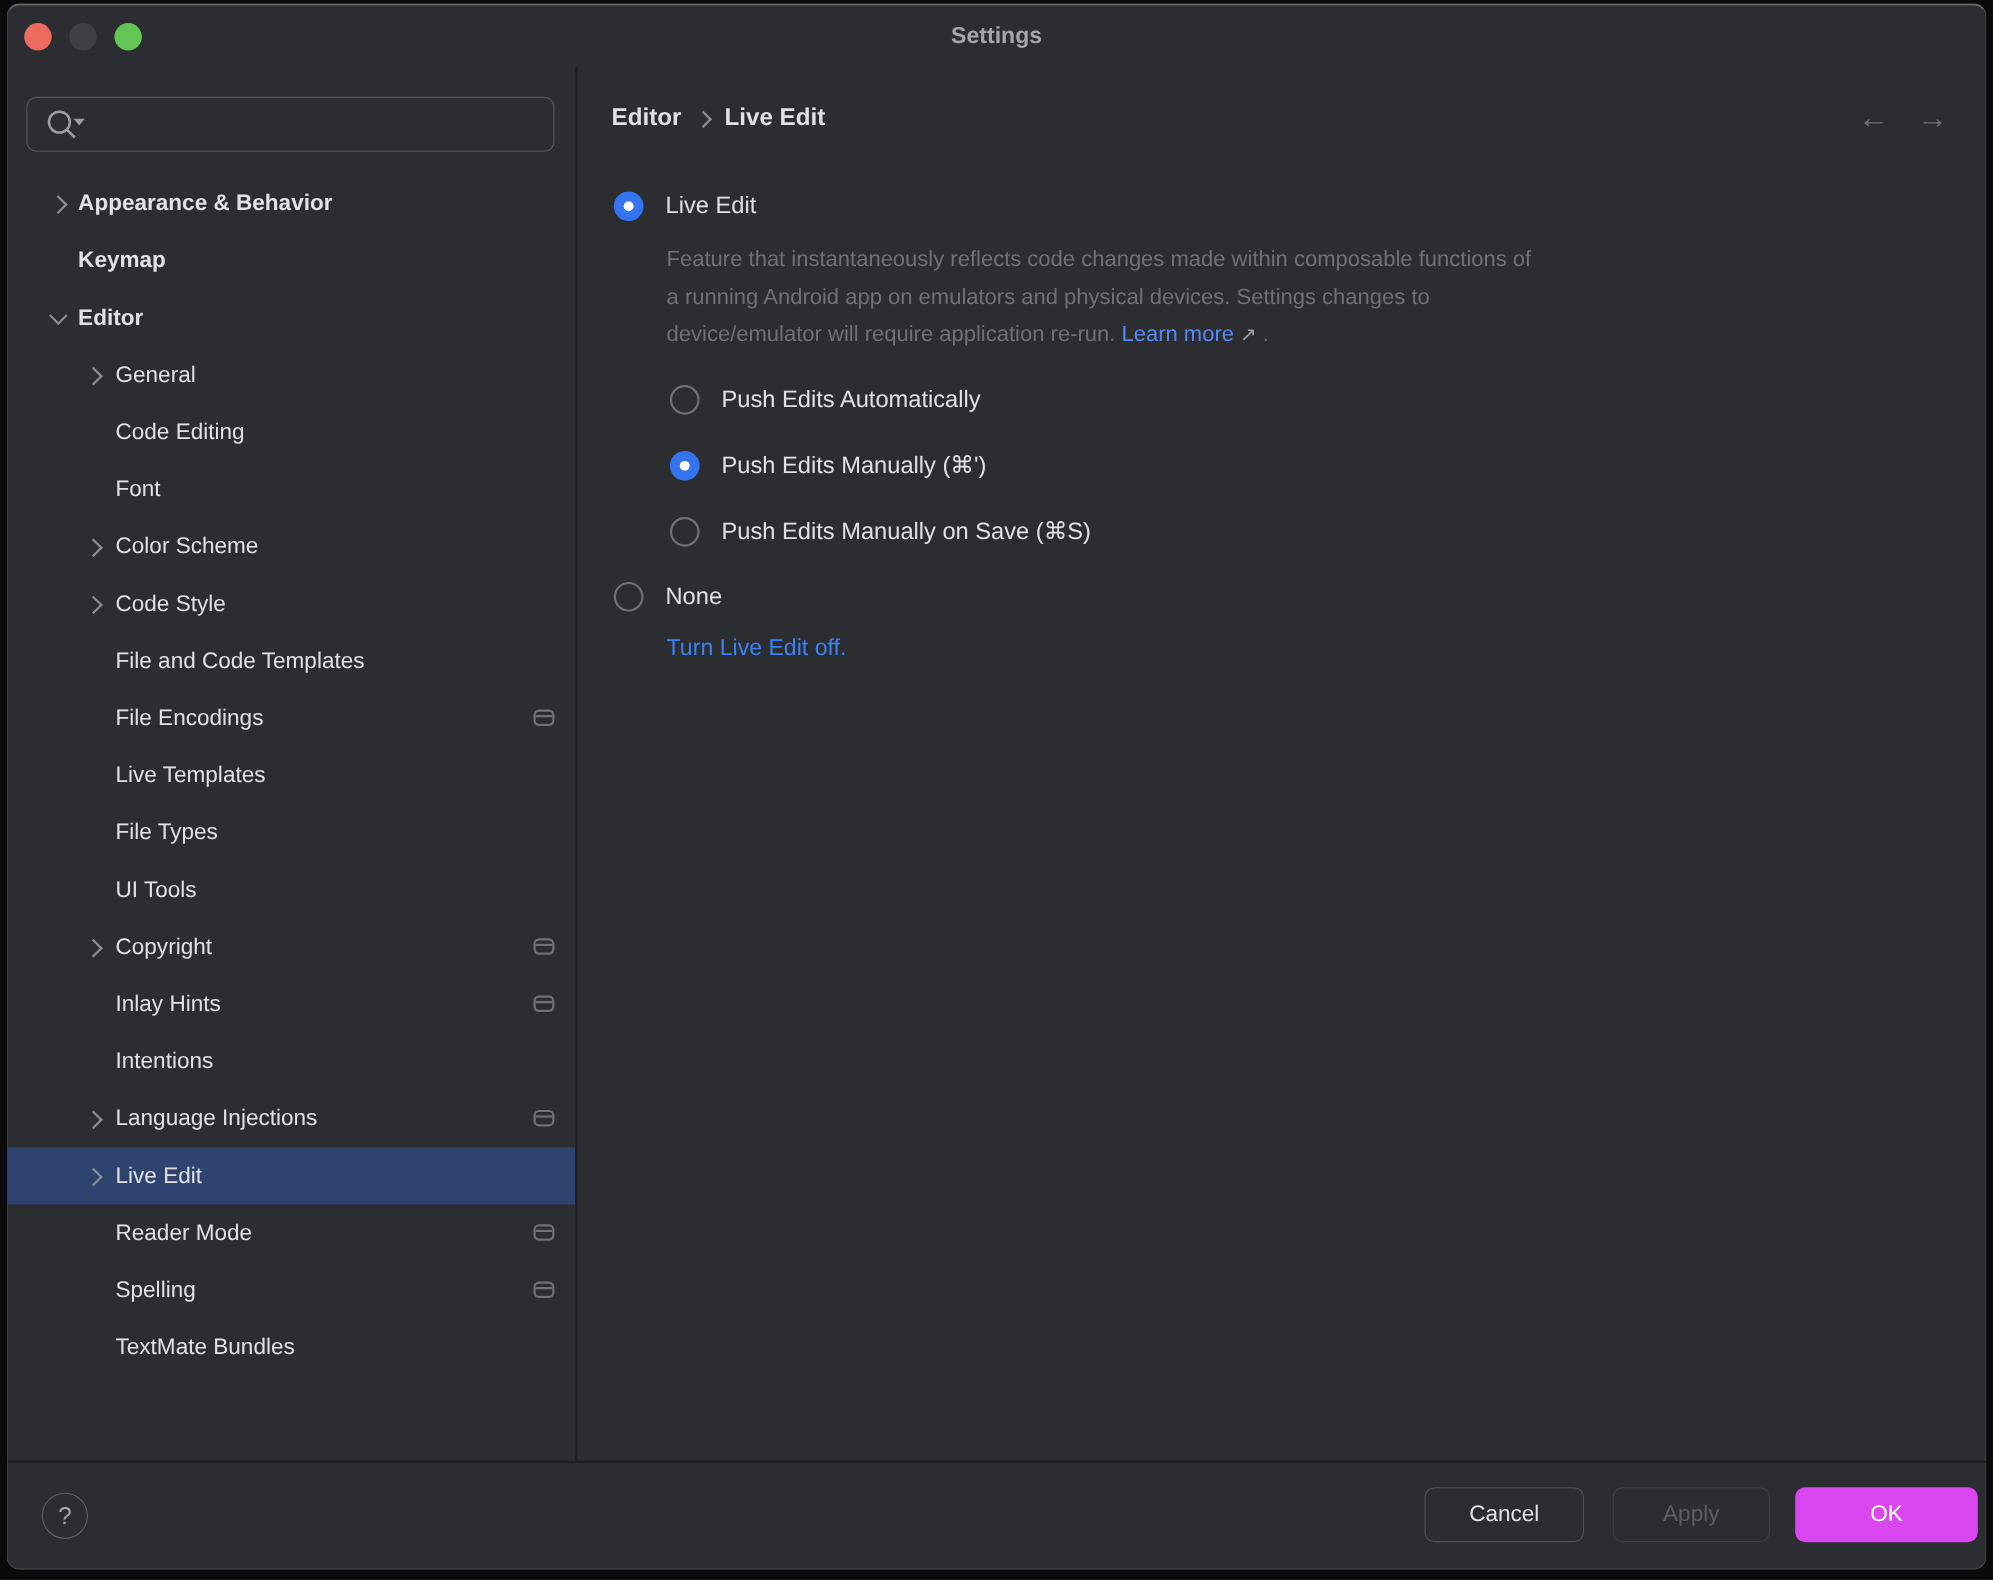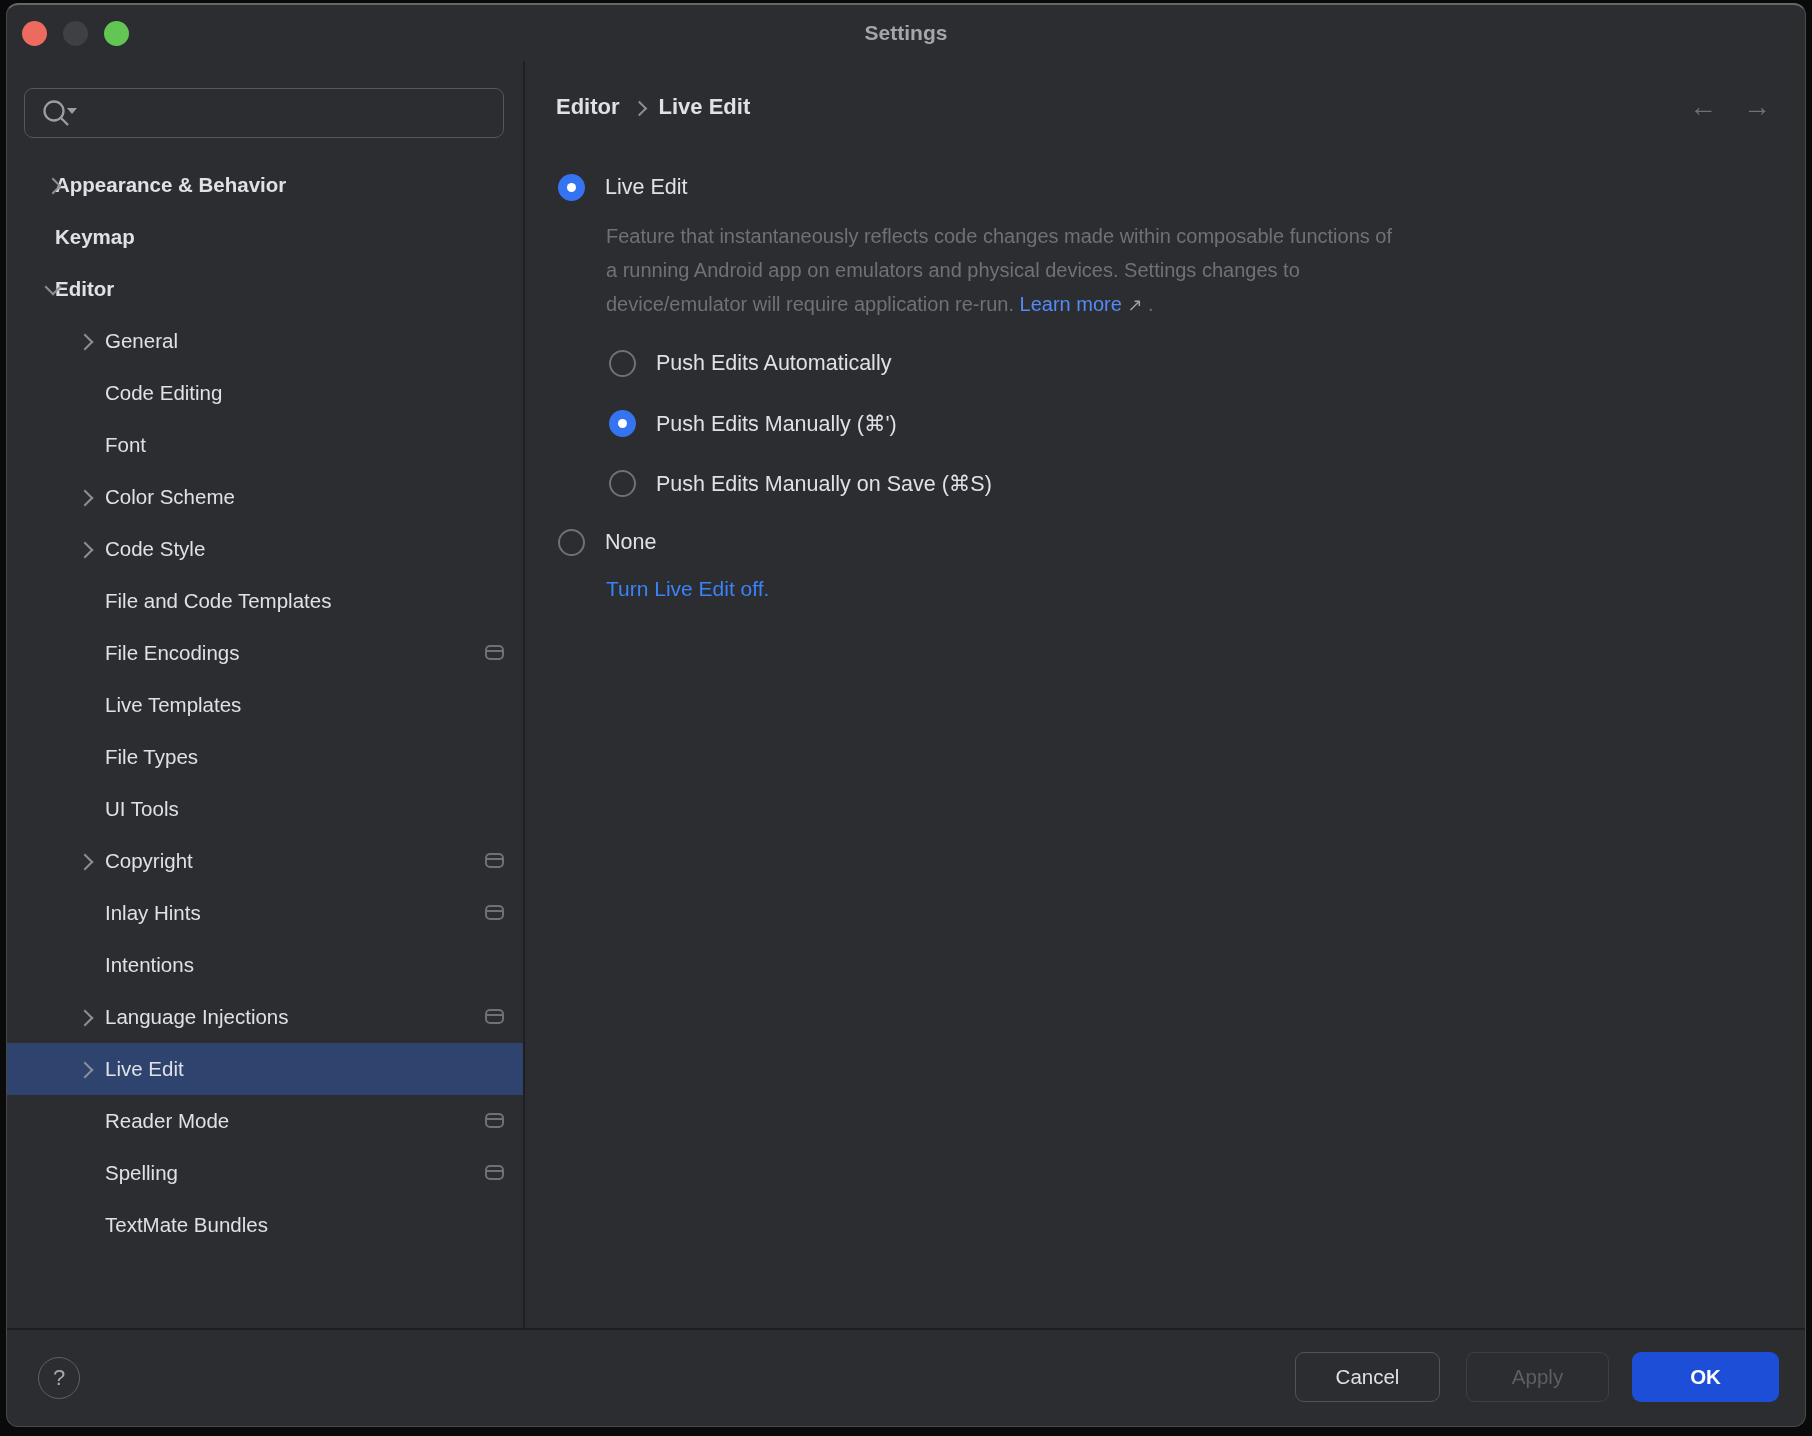--- a/index.html
+++ b/index.html
@@ -31,21 +31,21 @@
     position:absolute;top:27px;left:17px;width:480px;height:50px;
     border:1.5px solid #54575c;border-radius:9px;background:transparent;
     box-sizing:border-box;display:flex;align-items:center;padding-left:15px;
   }
   .search-ic{display:inline-flex;}
   .tree{position:absolute;top:98px;left:0;right:0;bottom:0;overflow:hidden;}
   .row{position:relative;height:52px;display:flex;align-items:center;
     font-size:20.5px;color:#dfe1e5;cursor:default;}
   .row.sel{background:#2e436e;}
   .row .lbl{display:inline-block;}
-  .row.lvl0 .lbl{margin-left:48px;}
+  .row.lvl0 .lbl{margin-left:64px;}
   .row.lvl1 .lbl{margin-left:98px;}
   .row.b .lbl{font-weight:bold;}
   .chev{position:absolute;width:10px;height:10px;
     border-right:2.4px solid #8a8e95;border-bottom:2.4px solid #8a8e95;}
   .chev.right{transform:rotate(-45deg);}
   .chev.down{transform:rotate(45deg);margin-top:-3px;}
   .row.lvl0 .chev{left:40px;top:21px;}
   .row.lvl1 .chev{left:72px;top:21px;}
   .win-ic{position:absolute;left:478px;top:18px;width:19px;height:15px;
     border:2px solid #6e7175;border-radius:5px;box-sizing:border-box;}
@@ -81,21 +81,21 @@
   .footer{position:absolute;left:0;right:0;bottom:0;height:98px;
     border-top:2px solid #1e1f22;box-sizing:border-box;}
   .help-btn{position:absolute;left:31px;top:27px;width:42px;height:42px;
     border:1.5px solid #5d6065;border-radius:50%;box-sizing:border-box;
     display:flex;align-items:center;justify-content:center;
     font-size:22px;color:#a6a9ad;}
   .btn{position:absolute;top:22px;height:50px;border-radius:9px;box-sizing:border-box;
     display:flex;align-items:center;justify-content:center;font-size:20.5px;}
   .btn.cancel{left:1288px;width:145px;border:1.5px solid #50535a;color:#dfe1e5;}
   .btn.apply{left:1459px;width:143px;border:1.5px solid #3d3f44;color:#5b5e64;}
-  .btn.ok{left:1625px;width:147px;background:#1d4ed8;color:#ffffff;font-weight:bold;}
+  .btn.ok{left:1625px;width:166px;background:#d946ef;color:#ffffff;font-weight:normal;}
 </style>
 </head>
 <body>
 
 <div class="window">
 
   <div class="titlebar">
     <div class="traffic">
       <div class="light" id="tl-0" style="background: rgb(237, 106, 94);"></div>
       <div class="light" id="tl-1" style="background: rgb(62, 64, 67);"></div>

